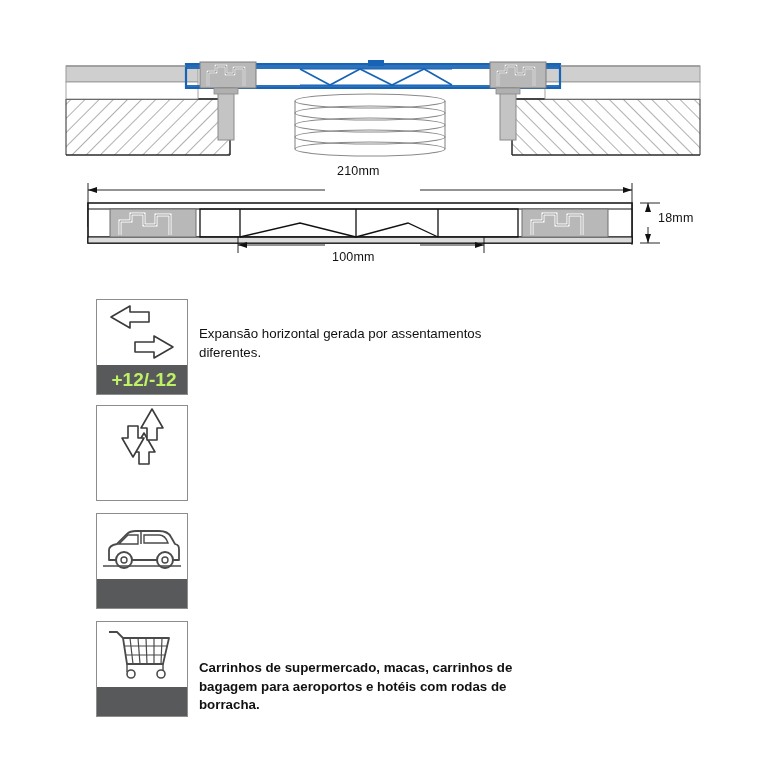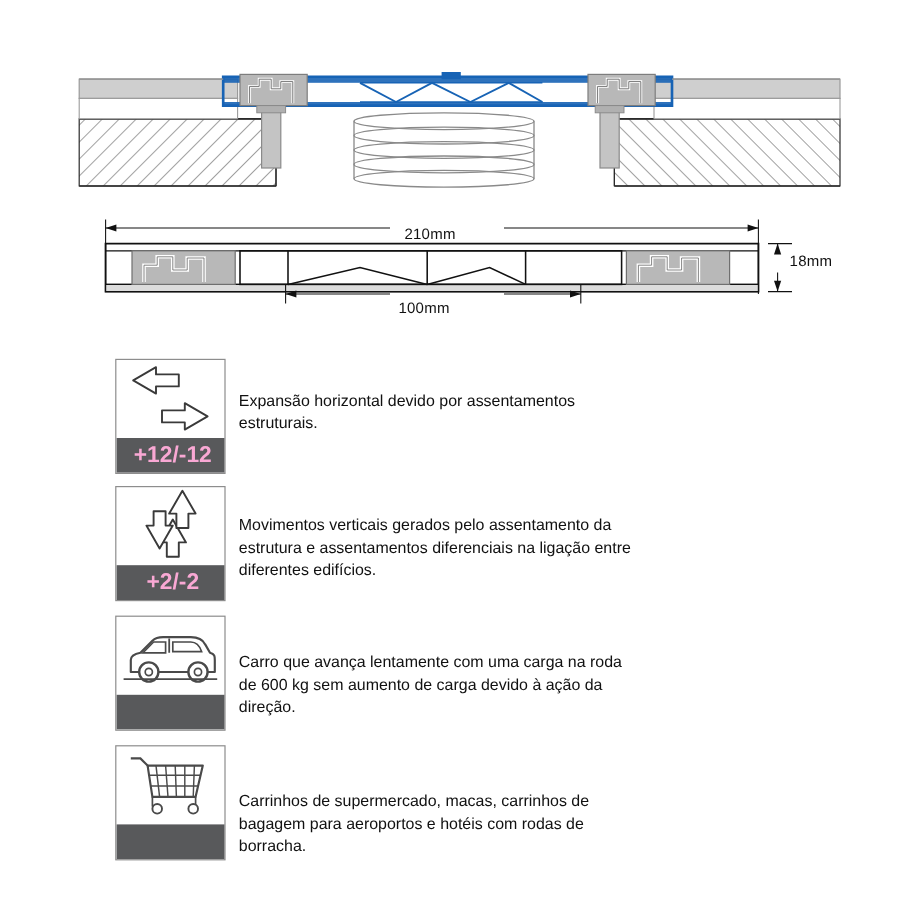--- a/index.html
+++ b/index.html
@@ -38,40 +38,40 @@
   }
 
   
   .dim {
     position: absolute;
     font-size: 12.5px;
     color: #111111;
     letter-spacing: 0.2px;
     white-space: nowrap;
   }
-  .dim-210 { left: 337px; top: 188px; }
+  .dim-210 { left: 337px; top: 164px; }
   .dim-100 { left: 332px; top: 250px; }
   .dim-18  { left: 658px; top: 211px; }
 
   
   .features {
     position: absolute;
     left: 96px;
     top: 299px;
     width: 600px;
   }
   .frow {
     position: relative;
     margin-bottom: 10px;
     min-height: 96px;
   }
   .frow.r1 { height: 96px; }
   .frow.r2 { height: 96px; margin-bottom: 12px; }
   .frow.r3 { height: 96px; margin-bottom: 12px; }
-  .frow.r4 { height: 96px; margin-bottom: 12px; }
+  .frow.r4 { height: 96px; margin-bottom: 12px; font-weight: bold; }
 
   .icon-box {
     position: absolute;
     left: 0;
     top: 0;
     width: 92px;
     height: 96px;
     border: 1px solid #8d8d8d;
     background: #ffffff;
     box-sizing: border-box;
@@ -84,21 +84,21 @@
     width: 90px;
     height: 64px;
   }
   .icon-band {
     position: absolute;
     left: 0;
     bottom: 0;
     width: 94px;
     height: 29px;
     background: #58595b;
-    color: #f9a8d4;
+    color: #bef264;
     font-size: 19px;
     font-weight: bold;
     display: flex;
     align-items: center;
     justify-content: center;
     letter-spacing: 0px;
   }
   .icon-band.blank { background: #58595b; }
 
   .ftext {
@@ -274,52 +274,49 @@
 
     <div class="frow r1">
       <div class="icon-box">
         <svg class="icon-art" viewBox="0 0 90 64">
           <path d="M33,12 L33,6 L14,17 L33,28 L33,22 L52,22 L52,12 Z" fill="#ffffff" stroke="#3a3a3a" stroke-width="1.6" stroke-linejoin="round"></path>
           <path d="M57,36 L57,30 L38,41 L38,35 L38,35 Z" fill="none"></path>
           <path d="M57,52 L57,58 L76,47 L57,36 L57,42 L38,42 L38,52 Z" fill="#ffffff" stroke="#3a3a3a" stroke-width="1.6" stroke-linejoin="round"></path>
         </svg>
         <div class="icon-band">+12/-12</div>
       </div>
-      <div class="ftext">Expansão horizontal devido por assentamentos estruturais.</div>
+      <div class="ftext">Expansão horizontal gerada por assentamentos diferentes.</div>
     </div>
 
     <div class="frow r2">
       <div class="icon-box">
         <svg class="icon-art" viewBox="0 0 90 64">
           <path d="M52,46 L58,46 L47,27 L36,46 L42,46 L42,58 L52,58 Z" fill="#ffffff" stroke="#3a3a3a" stroke-width="1.6" stroke-linejoin="round"></path>
           <path d="M60,22 L66,22 L55,3 L44,22 L50,22 L50,34 L60,34 Z" fill="#ffffff" stroke="#3a3a3a" stroke-width="1.6" stroke-linejoin="round" transform="translate(0,0)"></path>
           <path d="M34,18 L28,18 L39,37 L50,18 L44,18 L44,6 L34,6 Z" fill="#ffffff" stroke="#3a3a3a" stroke-width="1.6" stroke-linejoin="round" transform="translate(-3,14)"></path>
         </svg>
-        <div class="icon-band">+2/-2</div>
       </div>
-      <div class="ftext">Movimentos verticais gerados pelo assentamento da estrutura e assentamentos diferenciais na ligação entre diferentes edifícios.</div>
     </div>
 
     <div class="frow r3">
       <div class="icon-box">
         <svg class="icon-art" viewBox="0 0 90 64">
           <path d="M12,46 L12,36 C12,33 15,31 20,30 L30,20 C32,18 35,17 39,17 L62,17
                    C68,17 72,19 74,23 L78,30 C82,31 82,33 82,36 L82,46 Z" fill="#ffffff" stroke="#4a4a4a" stroke-width="1.8" stroke-linejoin="round"></path>
           <line x1="44" y1="18" x2="44" y2="30" stroke="#4a4a4a" stroke-width="1.5"></line>
           <path d="M31,21 L41,21 L41,30 L22,30 Z" fill="#ffffff" stroke="#4a4a4a" stroke-width="1.4"></path>
           <path d="M47,21 L62,21 C66,21 69,23 71,29 L47,29 Z" fill="#ffffff" stroke="#4a4a4a" stroke-width="1.4"></path>
           <circle cx="27" cy="46" r="8" fill="#ffffff" stroke="#4a4a4a" stroke-width="2"></circle>
           <circle cx="27" cy="46" r="3" fill="#ffffff" stroke="#4a4a4a" stroke-width="1.4"></circle>
           <circle cx="68" cy="46" r="8" fill="#ffffff" stroke="#4a4a4a" stroke-width="2"></circle>
           <circle cx="68" cy="46" r="3" fill="#ffffff" stroke="#4a4a4a" stroke-width="1.4"></circle>
           <line x1="6" y1="52" x2="84" y2="52" stroke="#4a4a4a" stroke-width="1.4"></line>
         </svg>
         <div class="icon-band blank"></div>
       </div>
-      <div class="ftext">Carro que avança lentamente com uma carga na roda de 600 kg sem aumento de carga devido à ação da direção.</div>
     </div>
 
     <div class="frow r4">
       <div class="icon-box">
         <svg class="icon-art" viewBox="0 0 90 64">
           <path d="M26,16 L72,16 L66,42 L30,42 Z" fill="#ffffff" stroke="#4a4a4a" stroke-width="1.8" stroke-linejoin="round"></path>
           <line x1="33" y1="16" x2="36" y2="42" stroke="#4a4a4a" stroke-width="1.2"></line>
           <line x1="41" y1="16" x2="43" y2="42" stroke="#4a4a4a" stroke-width="1.2"></line>
           <line x1="49" y1="16" x2="50" y2="42" stroke="#4a4a4a" stroke-width="1.2"></line>
           <line x1="57" y1="16" x2="57" y2="42" stroke="#4a4a4a" stroke-width="1.2"></line>

